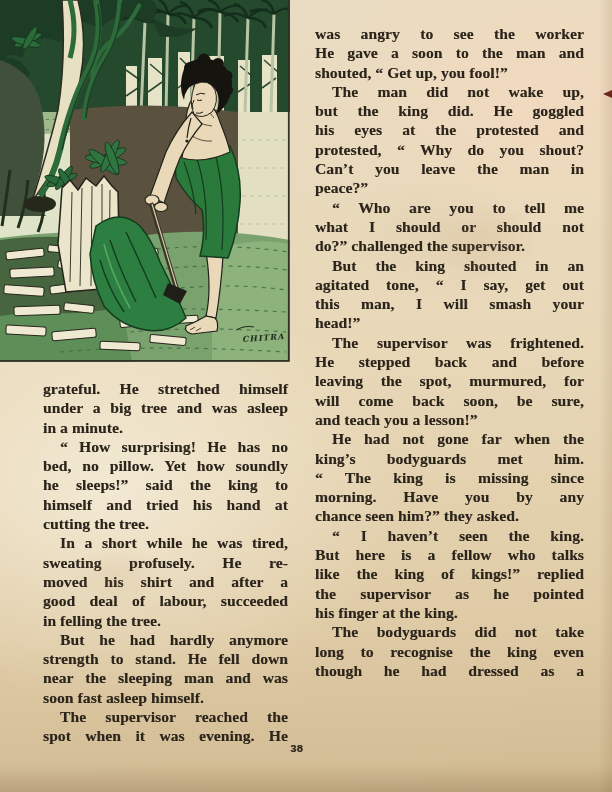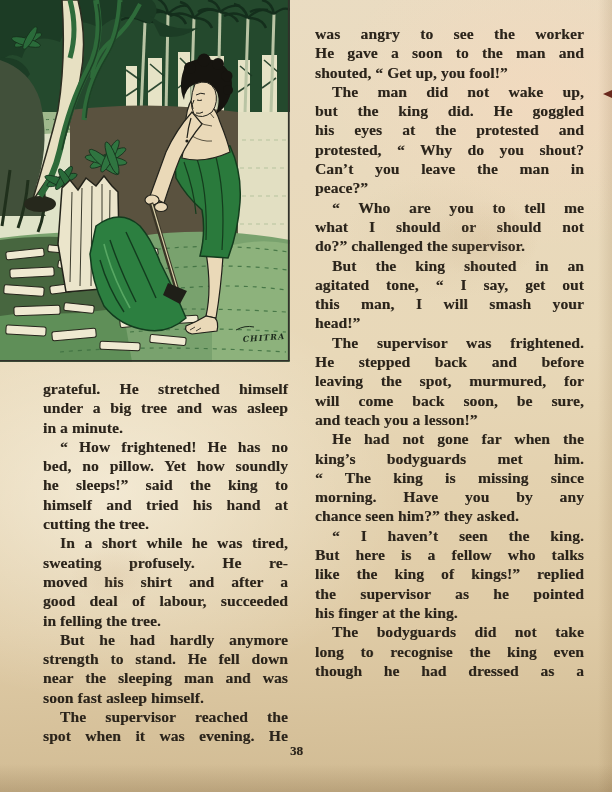--- a/index.html
+++ b/index.html
@@ -19,22 +19,23 @@
     text-align:justify;text-align-last:justify;white-space:normal;
     letter-spacing:0.1px;
     text-shadow:0.4px 0.4px 0.6px rgba(43,36,27,0.38);
   }
   .col .line.left{text-align:center;text-align-last:left;}
   .col .line.ind{padding-left:17px;}
   .col-left{left:43px;top:379px;width:245px;}
   .col-right{left:315px;top:24px;width:269px;}
   .page-number{
     position:absolute;left:290px;top:743px;
-    font-weight:700;font-size:13px;color:#2b241b;
+    font-weight:700;font-size:11px;color:#2b241b;
     text-shadow:0.4px 0.4px 0.5px rgba(43,36,27,0.4);
+    font-family:Liberation Mono, monospace;
   }
   .edge-arrow{
     position:absolute;right:0;top:90px;width:0;height:0;
     border-top:4px solid transparent;border-bottom:4px solid transparent;
     border-right:9px solid #68231a;filter:blur(0.3px);
   }
   .bottom-shade{position:absolute;left:0;right:0;bottom:0;height:28px;
     background:linear-gradient(to bottom, rgba(100,72,36,0) 0%, rgba(100,72,36,0.22) 100%);}
   .right-shade{position:absolute;top:0;bottom:0;right:0;width:14px;
     background:linear-gradient(to right, rgba(120,88,48,0) 0%, rgba(120,88,48,0.14) 100%);}
@@ -255,21 +256,21 @@
         <line x1="288.8" y1="0" x2="288.8" y2="361"></line>
         <line x1="0" y1="360.8" x2="289.5" y2="360.8"></line>
       </g>
     </svg>
   </div>
 
   <div class="col col-left" id="col-left">
       <div class="line">grateful.  He stretched himself</div>
       <div class="line">under a big tree and was asleep</div>
       <div class="line left">in a minute.</div>
-      <div class="line ind">“ How frightened! He has no</div>
+      <div class="line ind">“ How surprising! He has no</div>
       <div class="line">bed, no pillow.  Yet how soundly</div>
       <div class="line">he sleeps!” said the king to</div>
       <div class="line">himself and tried his hand at</div>
       <div class="line left">cutting the tree.</div>
       <div class="line ind">In a short while he was tired,</div>
       <div class="line">sweating profusely.  He re-</div>
       <div class="line">moved his shirt and after a</div>
       <div class="line">good deal of labour, succeeded</div>
       <div class="line left">in felling the tree.</div>
       <div class="line ind">But he had hardly anymore</div>

